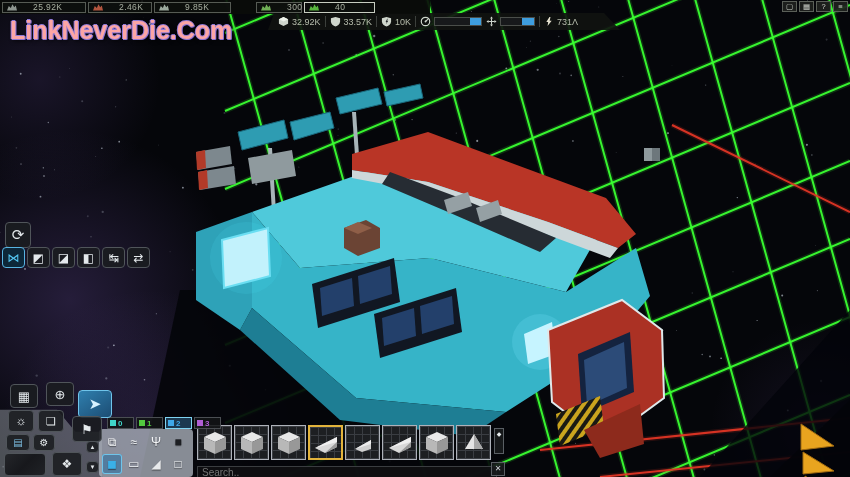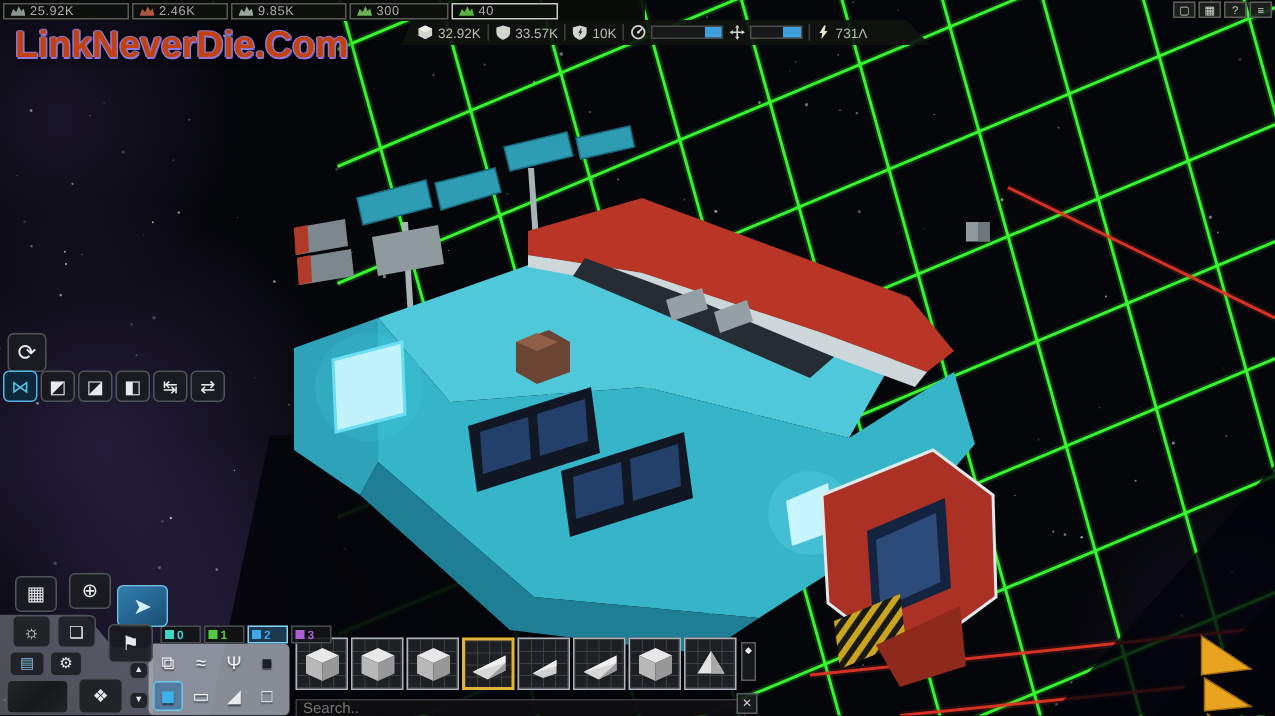--- a/index.html
+++ b/index.html
@@ -10,36 +10,36 @@
     -webkit-user-select:none;user-select:none;
   }
   
   #viewport{position:absolute;inset:0;}
   #viewport svg{position:absolute;left:0;top:0;}
 
   
   .watermark{
     position:absolute;left:10px;top:16px;
     font-size:25px;font-weight:bold;letter-spacing:0px;
-    color:#c2410c;
+    color:#fca5a5;
     text-shadow:1px 0 0 #8f79d6,-1px 0 0 #8f79d6,0 1px 0 #8f79d6,0 -1px 0 #8f79d6,
       1px 1px 0 #6a54b8,2px 2px 4px rgba(0,0,0,.75);
     z-index:30;pointer-events:none;
   }
 
   
   .topbar{
     position:absolute;left:0;top:0;width:430px;height:14px;
     background:rgba(10,12,10,.92);
     display:flex;align-items:center;gap:2px;padding-left:2px;box-sizing:border-box;
     z-index:20;
   }
   .res-box{
     height:11px;box-sizing:border-box;border:1px solid #565b54;background:rgba(13,15,13,.9);
-    display:flex;align-items:center;gap:3px;padding:0 4px;
+    display:flex;align-items:center;gap:16px;padding:0 4px;
     font-size:8.5px;color:#a9b0a2;letter-spacing:.4px;white-space:nowrap;
   }
   .res-box.hl{border-color:#c6ccc0;}
   .pile{
     width:10px;height:7px;flex:none;
     clip-path:polygon(0 100%,18% 35%,38% 65%,55% 10%,72% 55%,88% 30%,100% 100%);
   }
   .winbtns{position:absolute;right:2px;top:1px;display:flex;gap:2px;z-index:21;}
   .winbtn{
     width:15px;height:11px;background:rgba(30,33,30,.92);border:1px solid #5a5f58;
@@ -478,21 +478,21 @@
       <span>25.92K</span>
     </div>
     <div class="res-box" style="width: 64px;">
       <span class="pile" style="background: rgb(178, 85, 63);"></span>
       <span>2.46K</span>
     </div>
     <div class="res-box" style="width: 77px;">
       <span class="pile" style="background: rgb(154, 168, 156);"></span>
       <span>9.85K</span>
     </div>
-    <div class="res-box" style="width: 66px;">
+    <div class="res-box" style="width: 46px; margin-left: 23px;">
       <span class="pile" style="background: rgb(111, 174, 85);"></span>
       <span>300</span>
     </div>
     <div class="res-box hl" style="width: 71px;">
       <span class="pile" style="background: rgb(88, 180, 62);"></span>
       <span>40</span>
     </div>
   </div>
 <div class="winbtns" id="winBtns">
     <div class="winbtn">▢</div>

